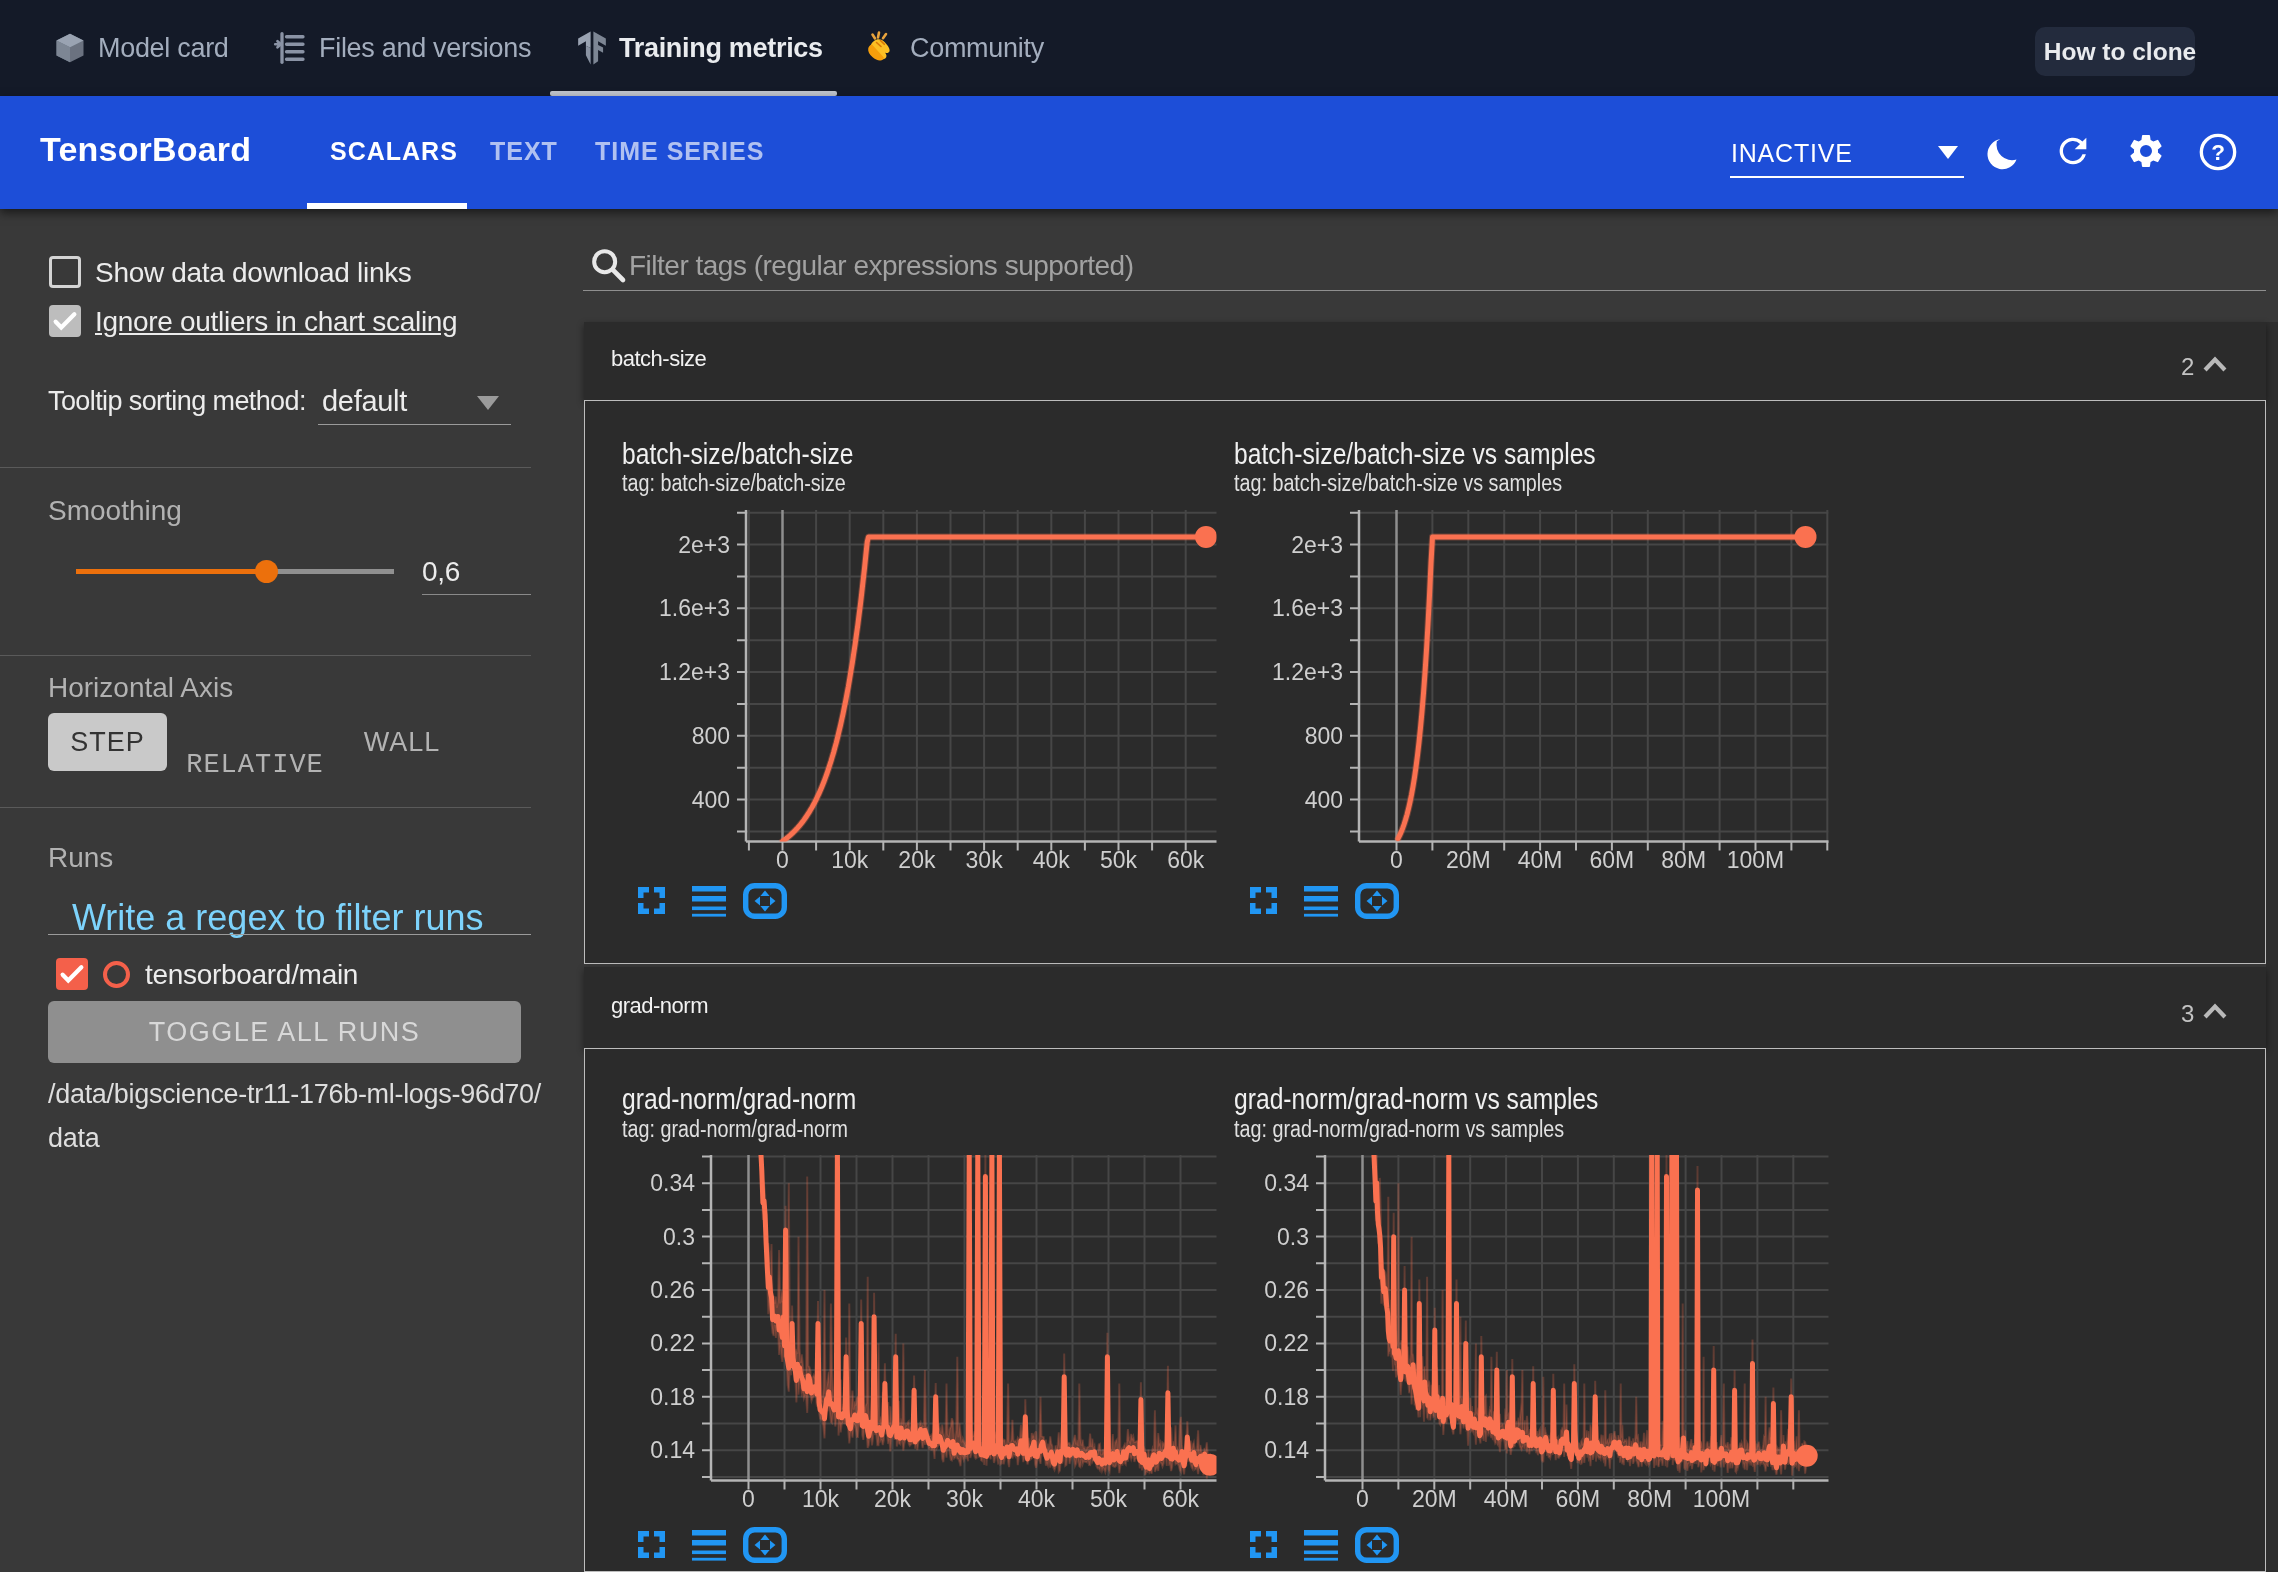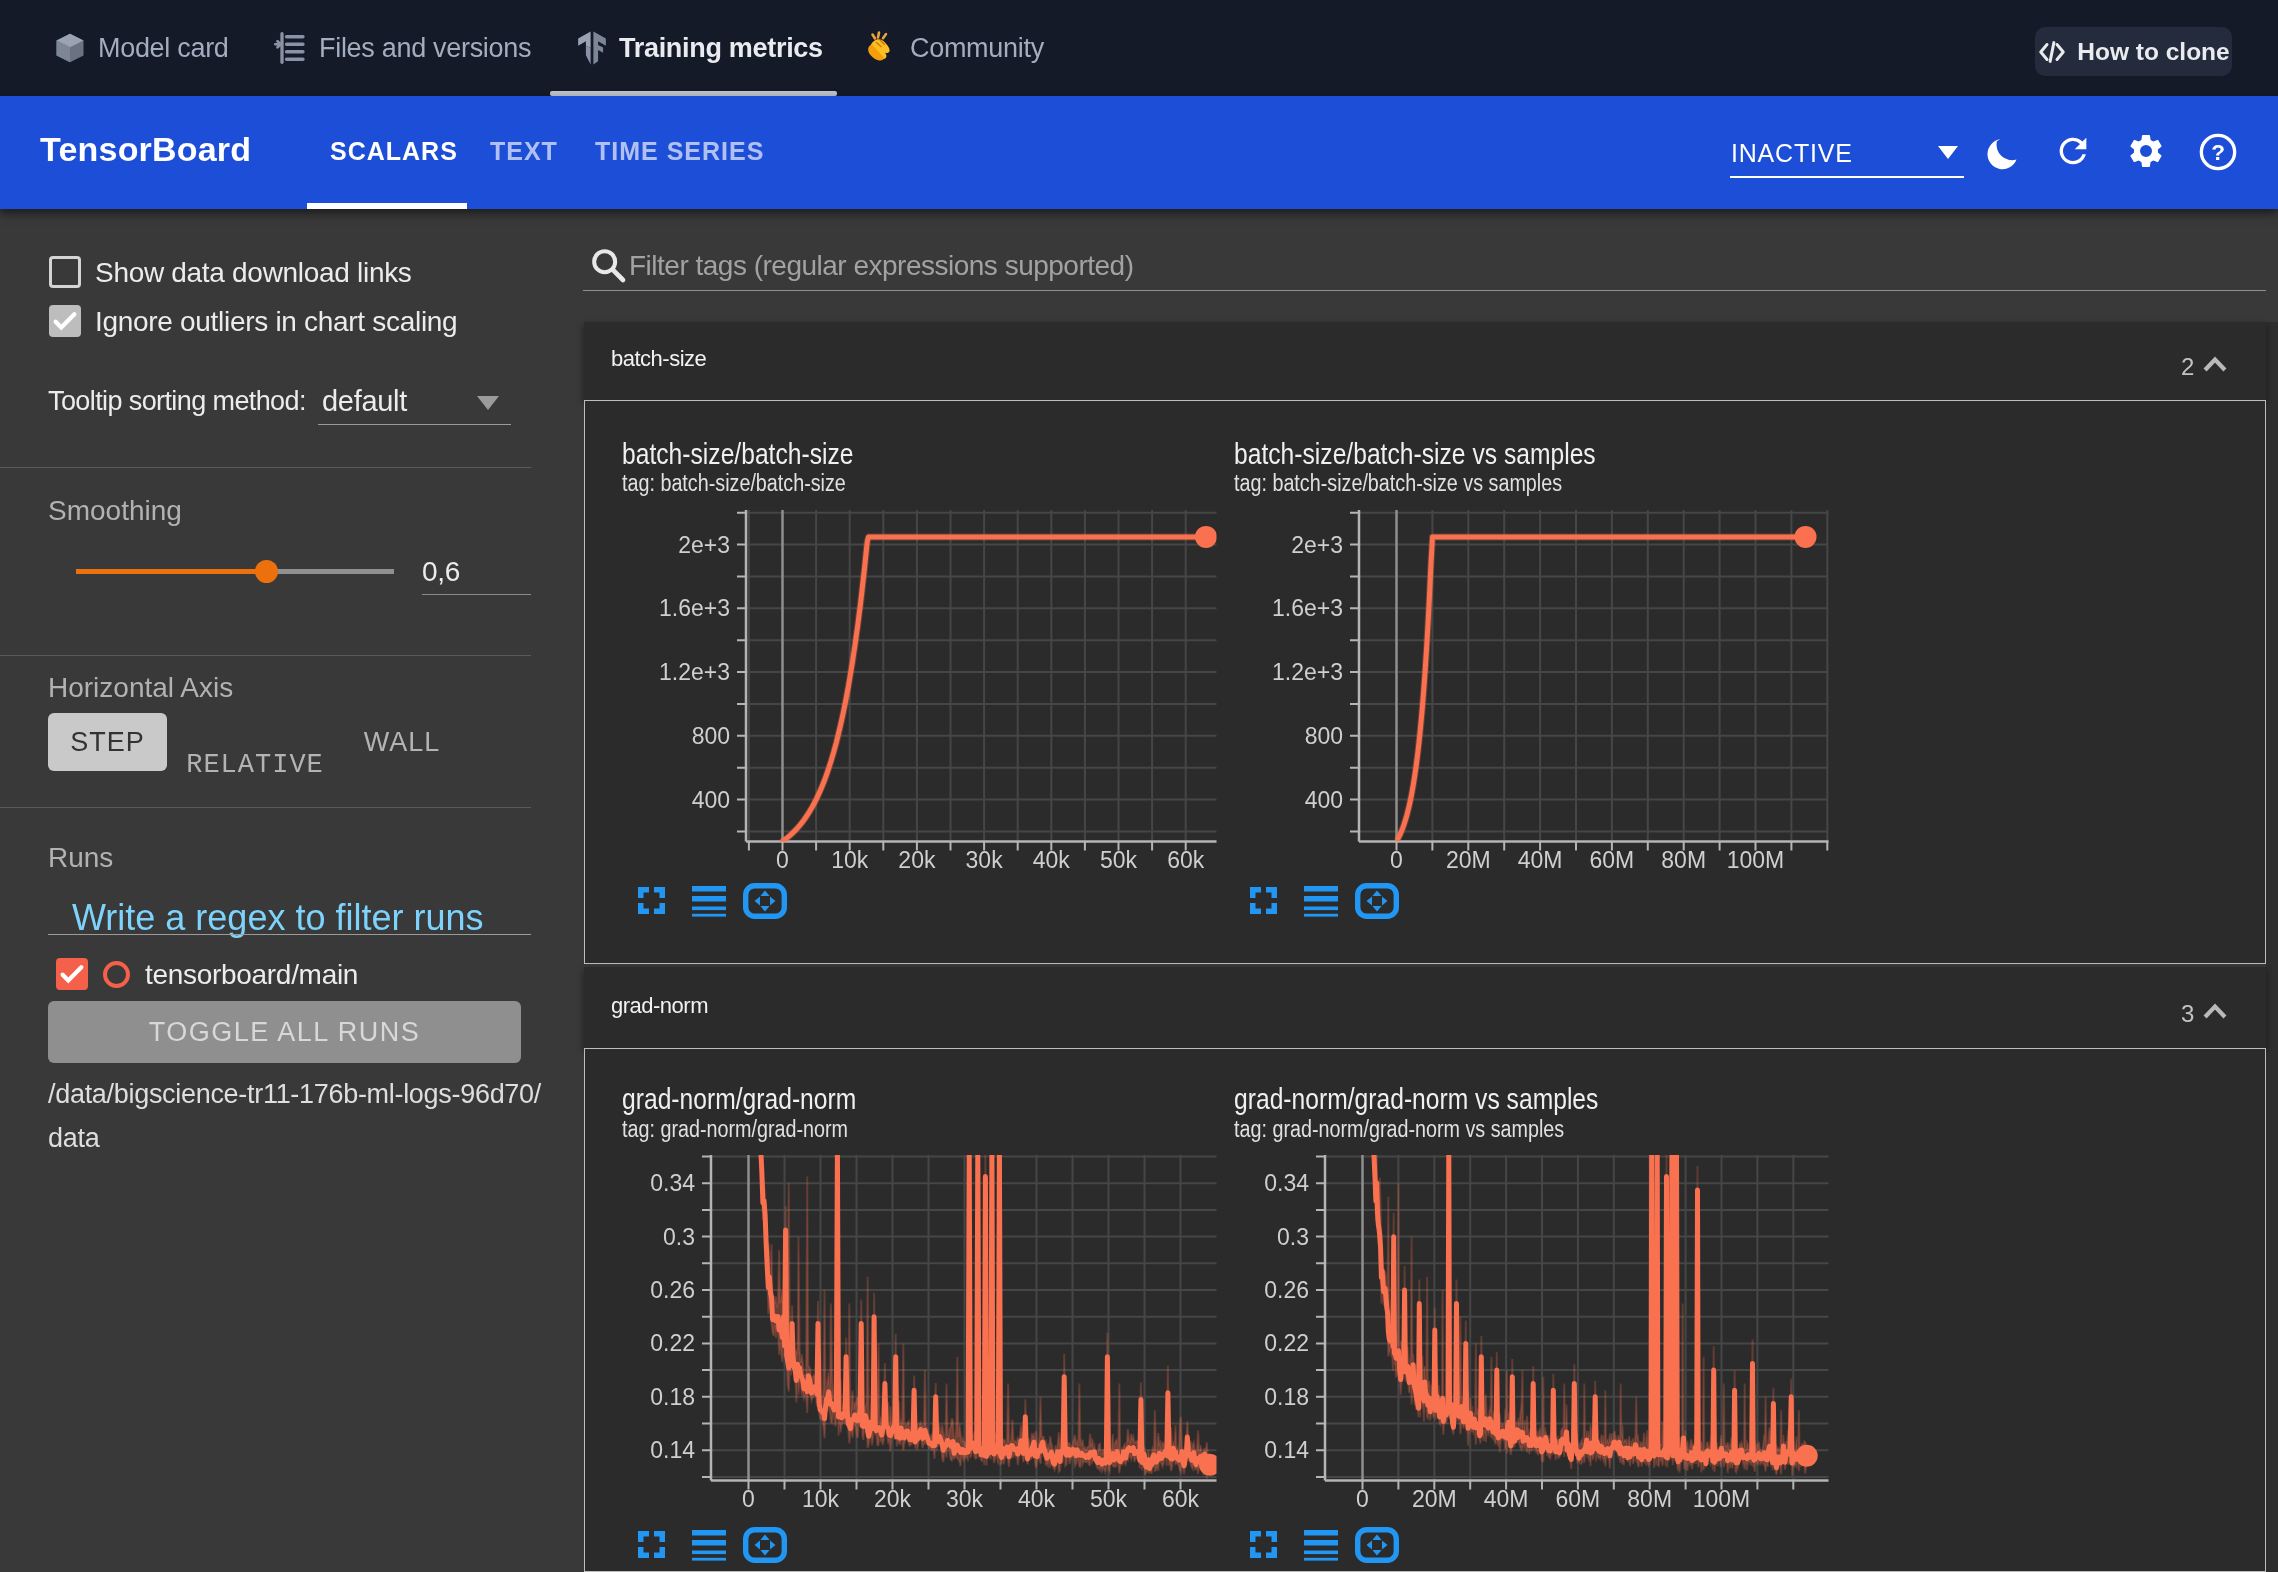--- a/index.html
+++ b/index.html
@@ -3,21 +3,21 @@
 <meta charset="utf-8">
 <style>
 * { margin:0; padding:0; box-sizing:border-box; }
 html,body { width:2278px; height:1572px; overflow:hidden; background:#393939;
   font-family:"Liberation Sans", sans-serif; }
 #navbar { position:absolute; left:0; top:0; width:2278px; height:96px; background:#141a28; }
 .navtab { position:absolute; top:0; height:96px; display:flex; align-items:center; gap:10px;
   color:#a3adbd; font-size:27px; letter-spacing:-0.3px; }
 .navtab.active { color:#e9ebee; font-weight:bold; }
 #nav-underline { position:absolute; left:550px; top:91px; width:287px; height:5px; background:#bfc4cc; border-radius:2px; }
-#howclone { position:absolute; left:2035px; top:27px; width:197px; height:49px; white-space:nowrap; background:#232b3d;
+#howclone { position:absolute; left:2035px; top:27px; width:160px; height:49px; white-space:nowrap; background:#232b3d;
   border-radius:10px; color:#e9ebee; font-size:24.5px; font-weight:bold; display:flex; align-items:center;
   justify-content:center; gap:10px; }
 #toolbar { position:absolute; left:0; top:96px; width:2278px; height:113px; background:#1d4ed8;
   box-shadow:0 4px 9px rgba(0,0,0,0.55); z-index:5; }
 #tblogo { position:absolute; left:40px; top:34px; color:#fff; font-size:34px; font-weight:bold; letter-spacing:0.2px; }
 .tbtab { position:absolute; top:41px; color:rgba(255,255,255,0.65); font-size:25px; font-weight:bold; letter-spacing:1px; }
 .tbtab.on { color:#fff; }
 #scal-underline { position:absolute; left:307px; top:107px; width:160px; height:6px; background:#fff; }
 #inactive { position:absolute; left:1731px; top:43px; color:#fff; font-size:25px; letter-spacing:0.8px; }
 #inactive-ul { position:absolute; left:1730px; top:80px; width:234px; height:2px; background:#fff; }
@@ -114,21 +114,21 @@
 </svg>
 </div>
 <div id="sidebar">
   <div class="cb empty" style="left:49px; top:256px;"></div>
   <div class="sidetext" style="left:95px; top:257px;">Show data download links</div>
   <div class="cb graychecked" style="left:49px; top:305px;">
       <svg width="32" height="32" viewBox="0 0 24 24" style="position:absolute;left:0;top:0">
 <path d="M5 12.5l4.2 4.4L19 7" fill="none" stroke="#fff" stroke-width="3.2" stroke-linecap="round"></path>
 </svg>
     </div>
-  <div class="sidetext" style="left:95px; top:306px;">Ignore outliers in chart scaling</div>
+  <div class="sidetext" style="left:95px; top:306px;text-decoration:underline;">Ignore outliers in chart scaling</div>
   <div class="sidetext" style="left:48px; top:386px; font-size:27px; letter-spacing:-0.6px;">Tooltip sorting method:</div>
   <div class="sidetext" style="left:322px; top:385px; font-size:29px;">default</div>
   <div style="position:absolute; left:477px; top:396px; width:0; height:0; border-left:11px solid transparent; border-right:11px solid transparent; border-top:14px solid #9b9b9b;"></div>
   <div style="position:absolute; left:318px; top:424px; width:193px; height:1px; background:#9b9b9b;"></div>
   <div class="sdiv" style="top:467px;"></div>
   <div class="sidelabel" style="left:48px; top:495px;">Smoothing</div>
   <div style="position:absolute; left:76px; top:569px; width:190px; height:5px; background:#ec700c;"></div>
 <div style="position:absolute; left:266px; top:569px; width:128px; height:5px; background:#909090;"></div>
 <div style="position:absolute; left:255px; top:560px; width:23px; height:23px; border-radius:50%; background:#ec700c;"></div>
   <div class="sidetext" style="left:422px; top:556px;">0,6</div>

